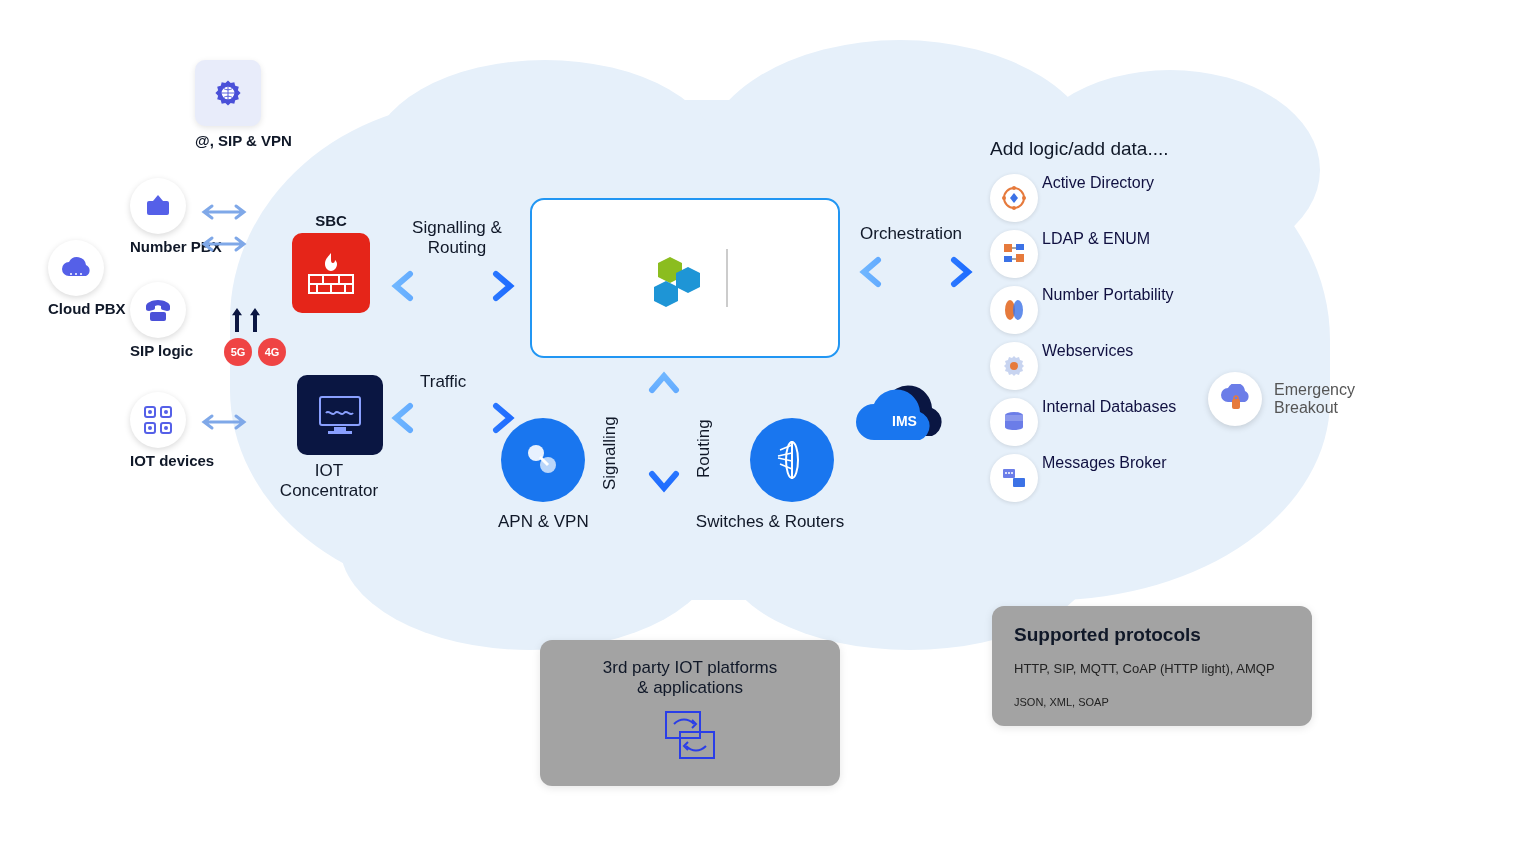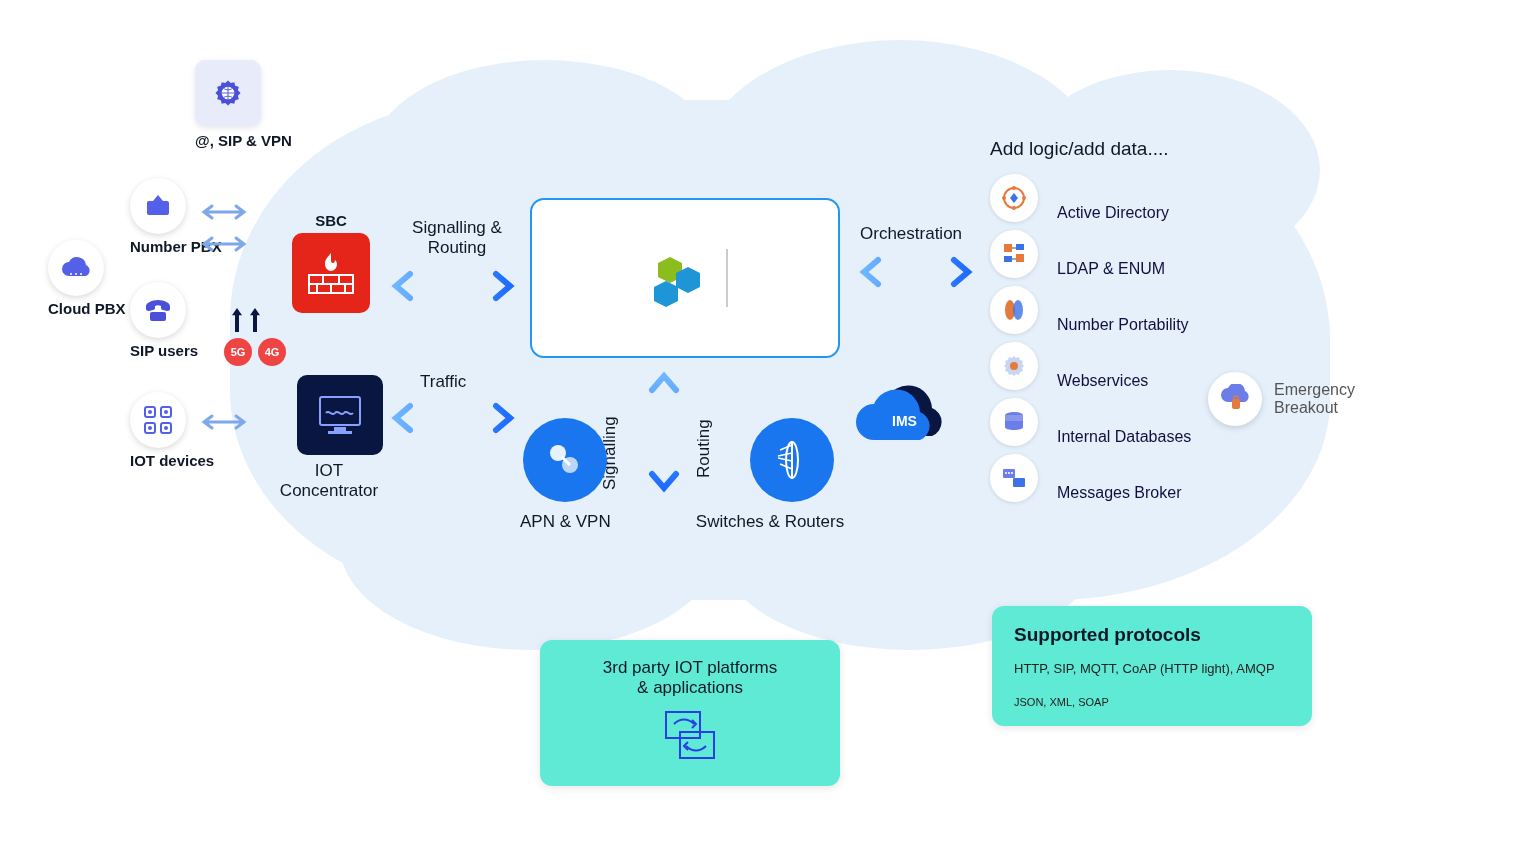--- a/index.html
+++ b/index.html
@@ -13,24 +13,24 @@
 .abs{position:absolute}
 .lbl{font-size:15px;color:#101828;text-align:left;font-weight:600}
 .lbl2{font-size:17px;color:#101828;text-align:center}
 .icon-circ{width:56px;height:56px;background:#fff;border-radius:50%;display:flex;align-items:center;justify-content:center;box-shadow:0 2px 6px rgba(0,0,0,0.15)}
 .icon-sq{width:66px;height:66px;background:#e8ecfa;border-radius:10px;display:flex;align-items:center;justify-content:center;box-shadow:0 2px 6px rgba(0,0,0,0.1)}
 .arrow-bi{stroke:url(#bluegrad);stroke-width:6;fill:none;stroke-linecap:round}
 .sre-box{position:absolute;left:530px;top:198px;width:310px;height:160px;background:#fff;border:2px solid #2196f3;border-radius:14px;display:flex;align-items:center;justify-content:center;gap:14px;z-index:2}
 .sre-title{font-size:28px;font-weight:700;color:#222}
 .sre-sub{font-size:13px;color:#888;line-height:1.3}
 .net-circ{width:84px;height:84px;background:#1976ef;border-radius:50%;display:flex;align-items:center;justify-content:center}
-.logic-row{display:flex;align-items:flex-end;gap:19px;margin-bottom:8px}
+.logic-row{display:flex;align-items:flex-start;gap:4px;margin-bottom:8px}
 .logic-circ{width:48px;height:48px;background:#fff;border-radius:50%;display:flex;align-items:center;justify-content:center;box-shadow:0 1px 4px rgba(0,0,0,0.12)}
 .logic-lbl{font-size:16px;color:#101040;font-weight:500}
-.panel{background:#5eead4;border-radius:12px;box-shadow:0 2px 8px rgba(0,0,0,0.1);padding:18px 22px}
+.panel{background:#a3a3a3;border-radius:12px;box-shadow:0 2px 8px rgba(0,0,0,0.1);padding:18px 22px}
 .tag5g{width:28px;height:28px;background:#ef4444;color:#fff;border-radius:50%;font-size:11px;font-weight:700;display:flex;align-items:center;justify-content:center}
 .uparrow{width:10px;height:24px;background:#0a1642;clip-path:polygon(50% 0,100% 30%,70% 30%,70% 100%,30% 100%,30% 30%,0 30%)}
 </style>
 </head>
 <body>
 
 
 
 <svg width="0" height="0">
     <defs>
@@ -87,21 +87,21 @@
   <div class="lbl" style="margin-top:4px">Cloud PBX</div>
 </div>
 
 <div class="abs" style="left:130px;top:282px">
   <div class="icon-circ">
     <svg width="32" height="28" viewBox="0 0 32 28">
         <path fill="#4a50d8" d="M4 10c0-3 6-6 12-6s12 3 12 6v3c0 1-1 2-3 2l-4-1c-1 0-2-1-2-2v-2c-2-1-4-1-6 0v2c0 1-1 2-2 2l-4 1c-2 0-3-1-3-2z"></path>
         <rect x="8" y="16" width="16" height="9" rx="2" fill="#4a50d8"></rect>
       </svg>
   </div>
-  <div class="lbl" style="margin-top:4px">SIP users</div>
+  <div class="lbl" style="margin-top:4px">SIP logic</div>
 </div>
 
 <div class="abs" style="left:130px;top:392px">
   <div class="icon-circ">
     <svg width="32" height="32" viewBox="0 0 32 32">
         <rect x="3" y="3" width="10" height="10" rx="2" fill="none" stroke="#5560e8" stroke-width="2"></rect>
         <rect x="19" y="3" width="10" height="10" rx="2" fill="none" stroke="#5560e8" stroke-width="2"></rect>
         <rect x="3" y="19" width="10" height="10" rx="2" fill="none" stroke="#5560e8" stroke-width="2"></rect>
         <rect x="19" y="19" width="10" height="10" rx="2" fill="none" stroke="#5560e8" stroke-width="2"></rect>
         <circle cx="8" cy="8" r="2" fill="#5560e8"></circle>
@@ -195,21 +195,21 @@
 
 
 <svg class="abs" style="left:644px;top:368px" width="40" height="128">
   <path d="M20 14v100" stroke="url(#bluegrad2)" stroke-width="6" fill="none" stroke-linecap="round"></path>
   <path d="M8 22L20 8l12 14M8 106l12 14 12-14" stroke="url(#bluegrad2)" stroke-width="6" fill="none" stroke-linecap="round"></path>
 </svg>
 <div class="abs lbl2" style="left:600px;top:490px;transform:rotate(-90deg);transform-origin:left top">Signalling</div>
 <div class="abs lbl2" style="left:694px;top:478px;transform:rotate(-90deg);transform-origin:left top">Routing</div>
 
 
-<div class="abs" style="left:520px;top:418px;text-align:center">
+<div class="abs" style="left:498px;top:418px;text-align:center">
   <div class="net-circ" style="margin:0 auto">
     <svg width="50" height="50" viewBox="0 0 50 50">
         <circle cx="18" cy="18" r="8" fill="#fff" opacity="0.9"></circle>
         <circle cx="30" cy="30" r="8" fill="#fff" opacity="0.7"></circle>
         <path d="M22 22l8 8" stroke="#fff" stroke-width="3"></path>
       </svg>
   </div>
   <div class="lbl2" style="margin-top:10px">APN &amp; VPN</div>
 </div>
 

